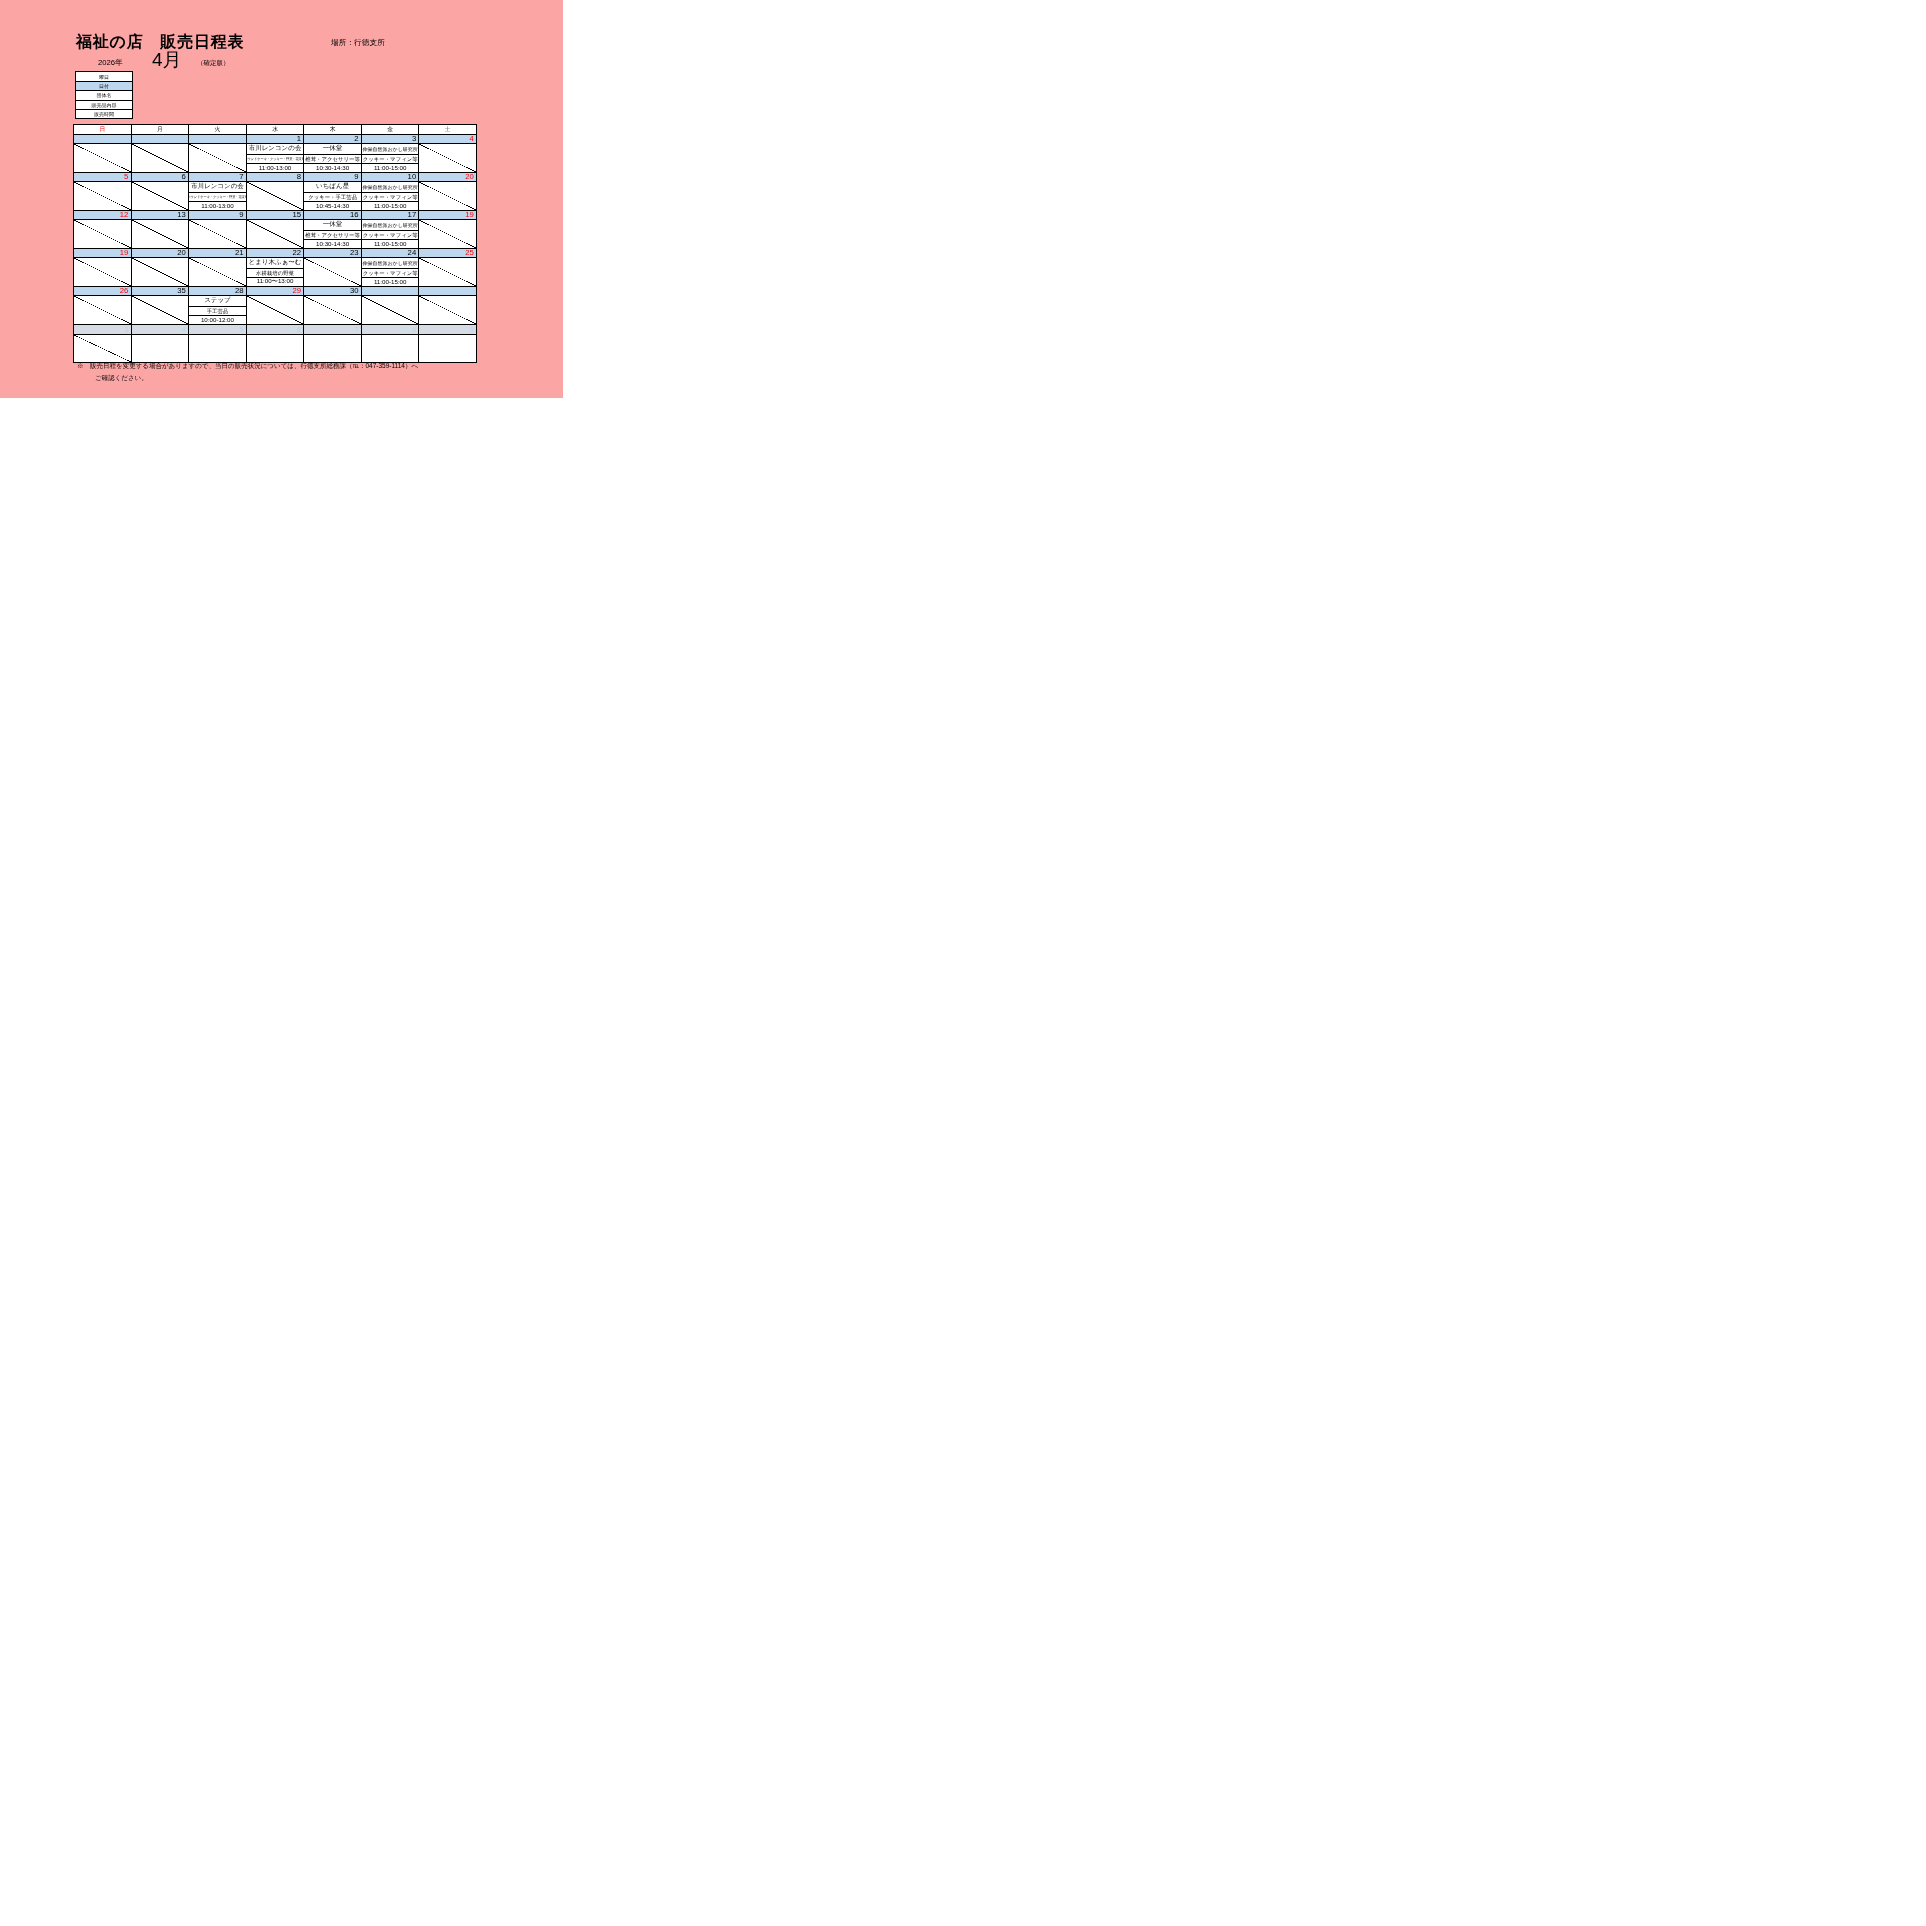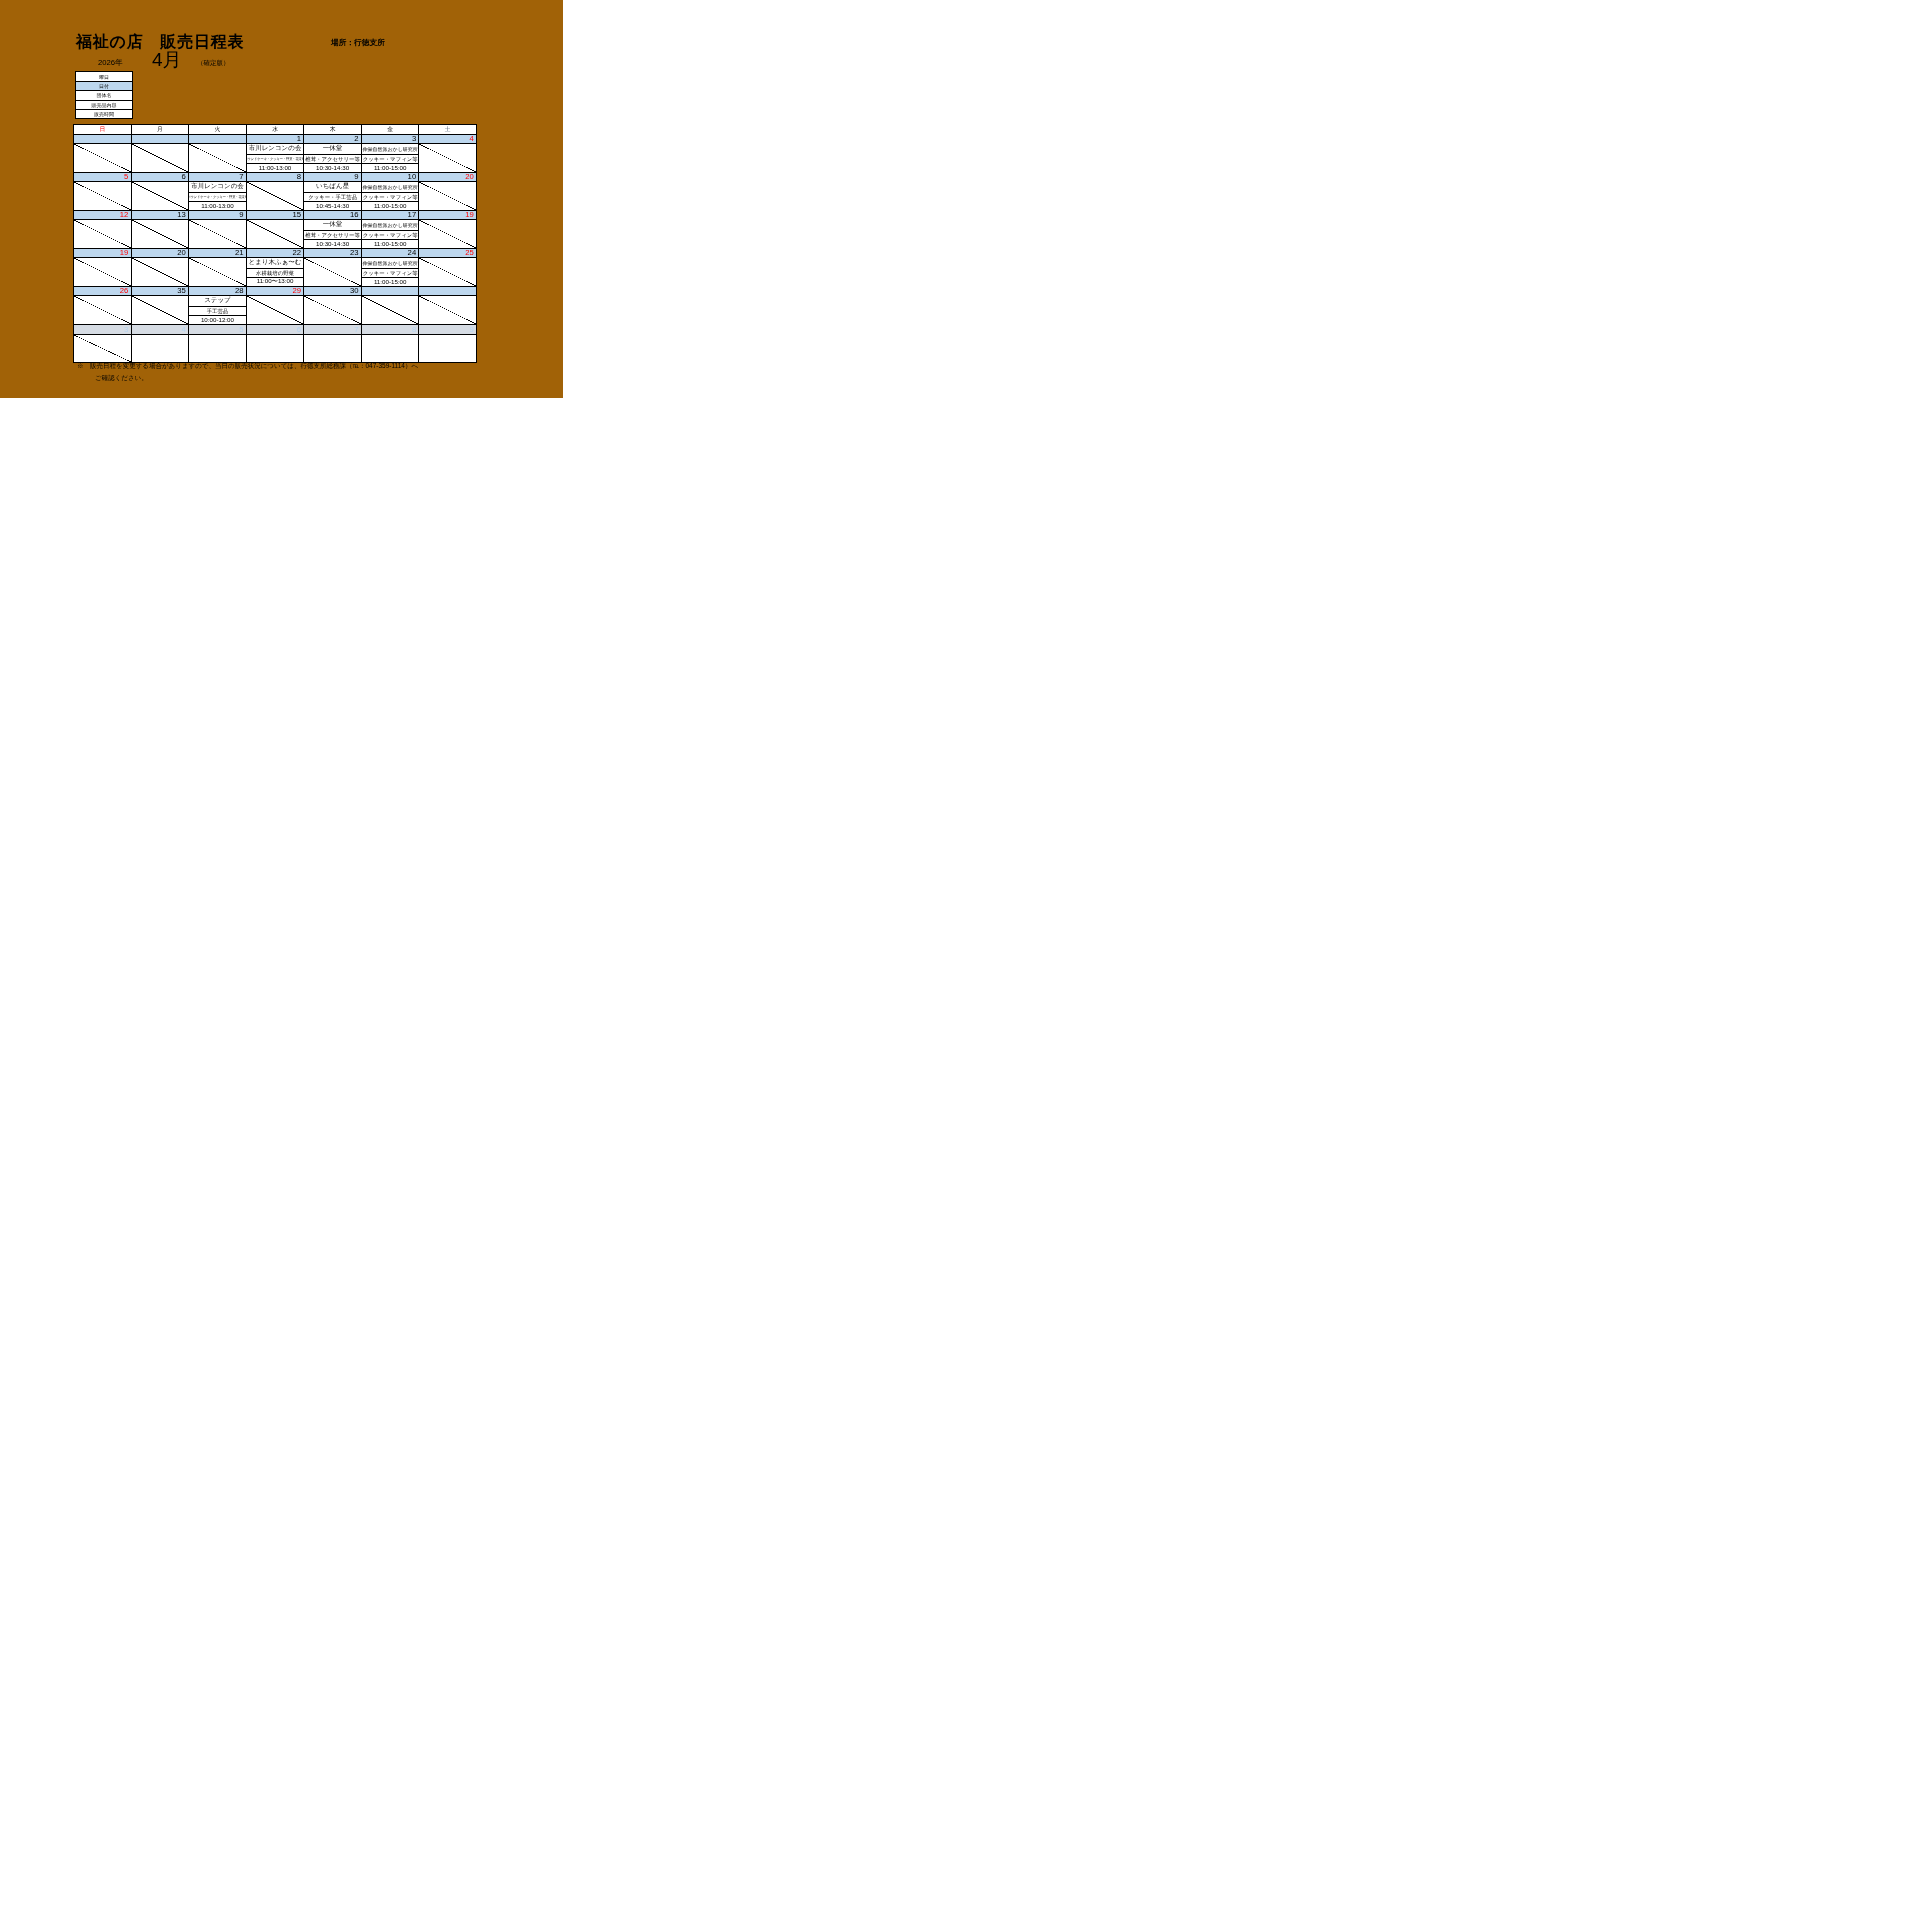--- a/index.html
+++ b/index.html
@@ -2,24 +2,24 @@
 <html style="--datebg: #BDD7EE; --ghostbg: #D6DCE4; --ghosttext: #B5D3EF; --red: #FF0000; --sat: #44546A;font-size:6.2px"><head>
 <meta charset="utf-8">
 <style>
   :root{
     --datebg:#BDD7EE; --ghostbg:#D6DCE4; --ghosttext:#B5D3EF;
     --red:#FF0000; --sat:#44546A;
   }
   *{box-sizing:border-box;margin:0;padding:0}
   body{width:563px;height:398px;background:#fff;color:#000;
        font-family:"Liberation Sans",sans-serif;}
-  .page{position:relative;width:563px;height:398px;overflow:hidden;background:#a16207}
+  .page{position:relative;width:563px;height:398px;overflow:hidden;background:#fca5a5}
 
   .title{position:absolute;left:76px;top:32px;font-size:16px;font-weight:bold;letter-spacing:0.8px}
-  .loc{position:absolute;left:331px;top:38px;font-size:7.7px;font-weight:bold}
+  .loc{position:absolute;left:331px;top:38px;font-size:7.7px;font-weight:normal}
   .year{position:absolute;left:98px;top:58px;font-size:7.7px}
   .month{position:absolute;left:152px;top:47px;font-size:19px}
   .edition{position:absolute;left:197px;top:59px;font-size:6.5px}
 
   .legend{position:absolute;left:75px;top:71px;width:58px;border:0.4px solid #000;background:#fff}
   .legend .lrow{height:9.2px;border-top:0.4px solid #000;display:flex;align-items:center;justify-content:center;font-size:5px}
   .legend .lrow:first-child{border-top:none}
   .legend .lrow.hl{background:var(--datebg)}
 
   .cal{position:absolute;left:73px;top:124px;width:404px;background:#fff;

